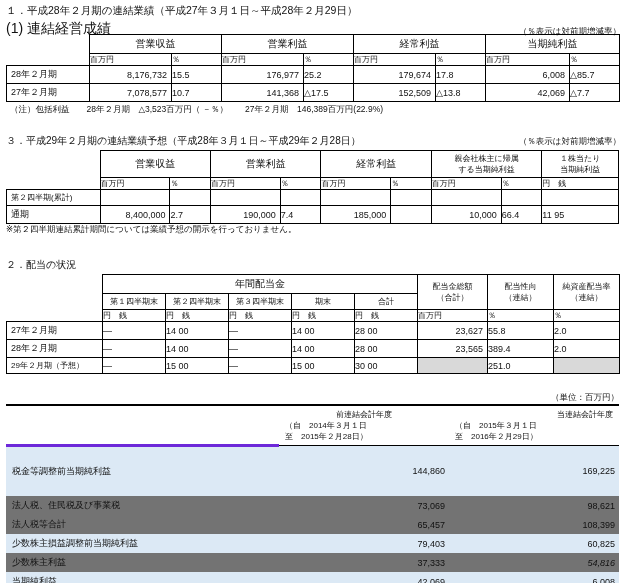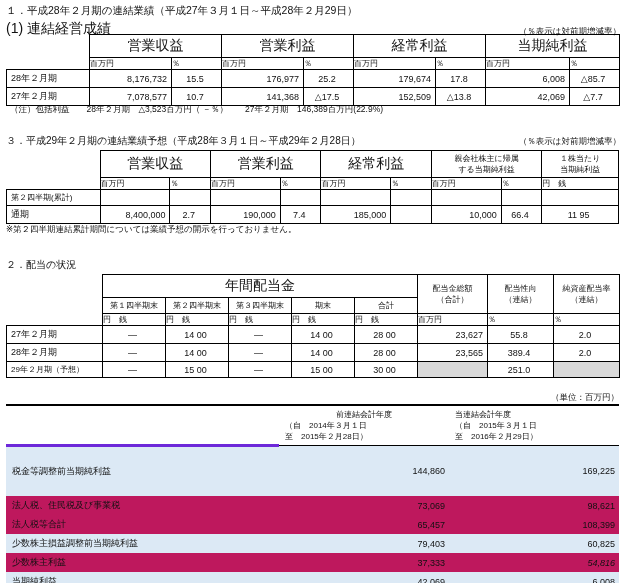--- a/index.html
+++ b/index.html
@@ -13,26 +13,26 @@
   .hdr{font-size:10.5px;margin:0;padding:0;}
   .row-line{display:flex;align-items:flex-end;justify-content:space-between;}
   .sec-title{font-size:14px;}
   .note{font-size:8.5px;}
   table{border-collapse:collapse;table-layout:fixed;}
   td,th{border:1px solid #000;padding:0;font-weight:normal;font-size:9px;vertical-align:middle;}
   .nb{border:none;}
   .lbl{padding:2px 4px;}
   .unit{font-size:8px;text-align:left;}
   .num{text-align:right;padding-right:4px;font-size:9px;}
-  .pct{text-align:center;padding-right:3px;font-size:9px;}
-  .h-c{text-align:center;font-size:14px;padding:2px 0;}
+  .pct{text-align:left;padding-right:3px;font-size:9px;}
+  .h-c{text-align:center;font-size:10px;padding:2px 0;}
   .tiny{font-size:8px;border-radius:13px;}
   .gray{background:#d9d9d9;}
   .bluerow{background:#dce9f5;}
-  .whiterow{background:#be185d;}
+  .whiterow{background:#737373;}
   .blk{position:absolute;}
   .ttl-line{font-size:10px;}
 </style>
 </head>
 <body>
 
 <div class="page">
 
   <div class="blk" style="left:6px;top:4px;width:615px;">
     <div class="hdr">１．平成28年２月期の連結業績（平成27年３月１日～平成28年２月29日）</div>
@@ -289,21 +289,21 @@
       </colgroup>
       <tbody>
           <tr>
         <td style="border:none;border-top:2px solid #000;"></td>
         <td class="h-c tiny" style="border:none;border-top:2px solid #000;padding:3px 6px;text-align:left;">
           <div style="text-align:center">前連結会計年度</div>
           <div>（自　2014年３月１日</div>
           <div>至　2015年２月28日）</div>
         </td>
         <td class="h-c tiny" style="border:none;border-top:2px solid #000;padding:3px 6px;text-align:left;">
-          <div style="text-align:left">当連結会計年度</div>
+          <div style="text-align:right">当連結会計年度</div>
           <div>（自　2015年３月１日</div>
           <div>至　2016年２月29日）</div>
         </td>
       </tr>
 
       <tr class="bluerow">
         <td style="border:none;border-top:3px solid #6d28d9;padding:18px 6px;">税金等調整前当期純利益</td>
         <td style="border:none;border-top:1px solid #000;" class="num">144,860</td>
         <td style="border:none;border-top:1px solid #000;" class="num">169,225</td>
       </tr>

